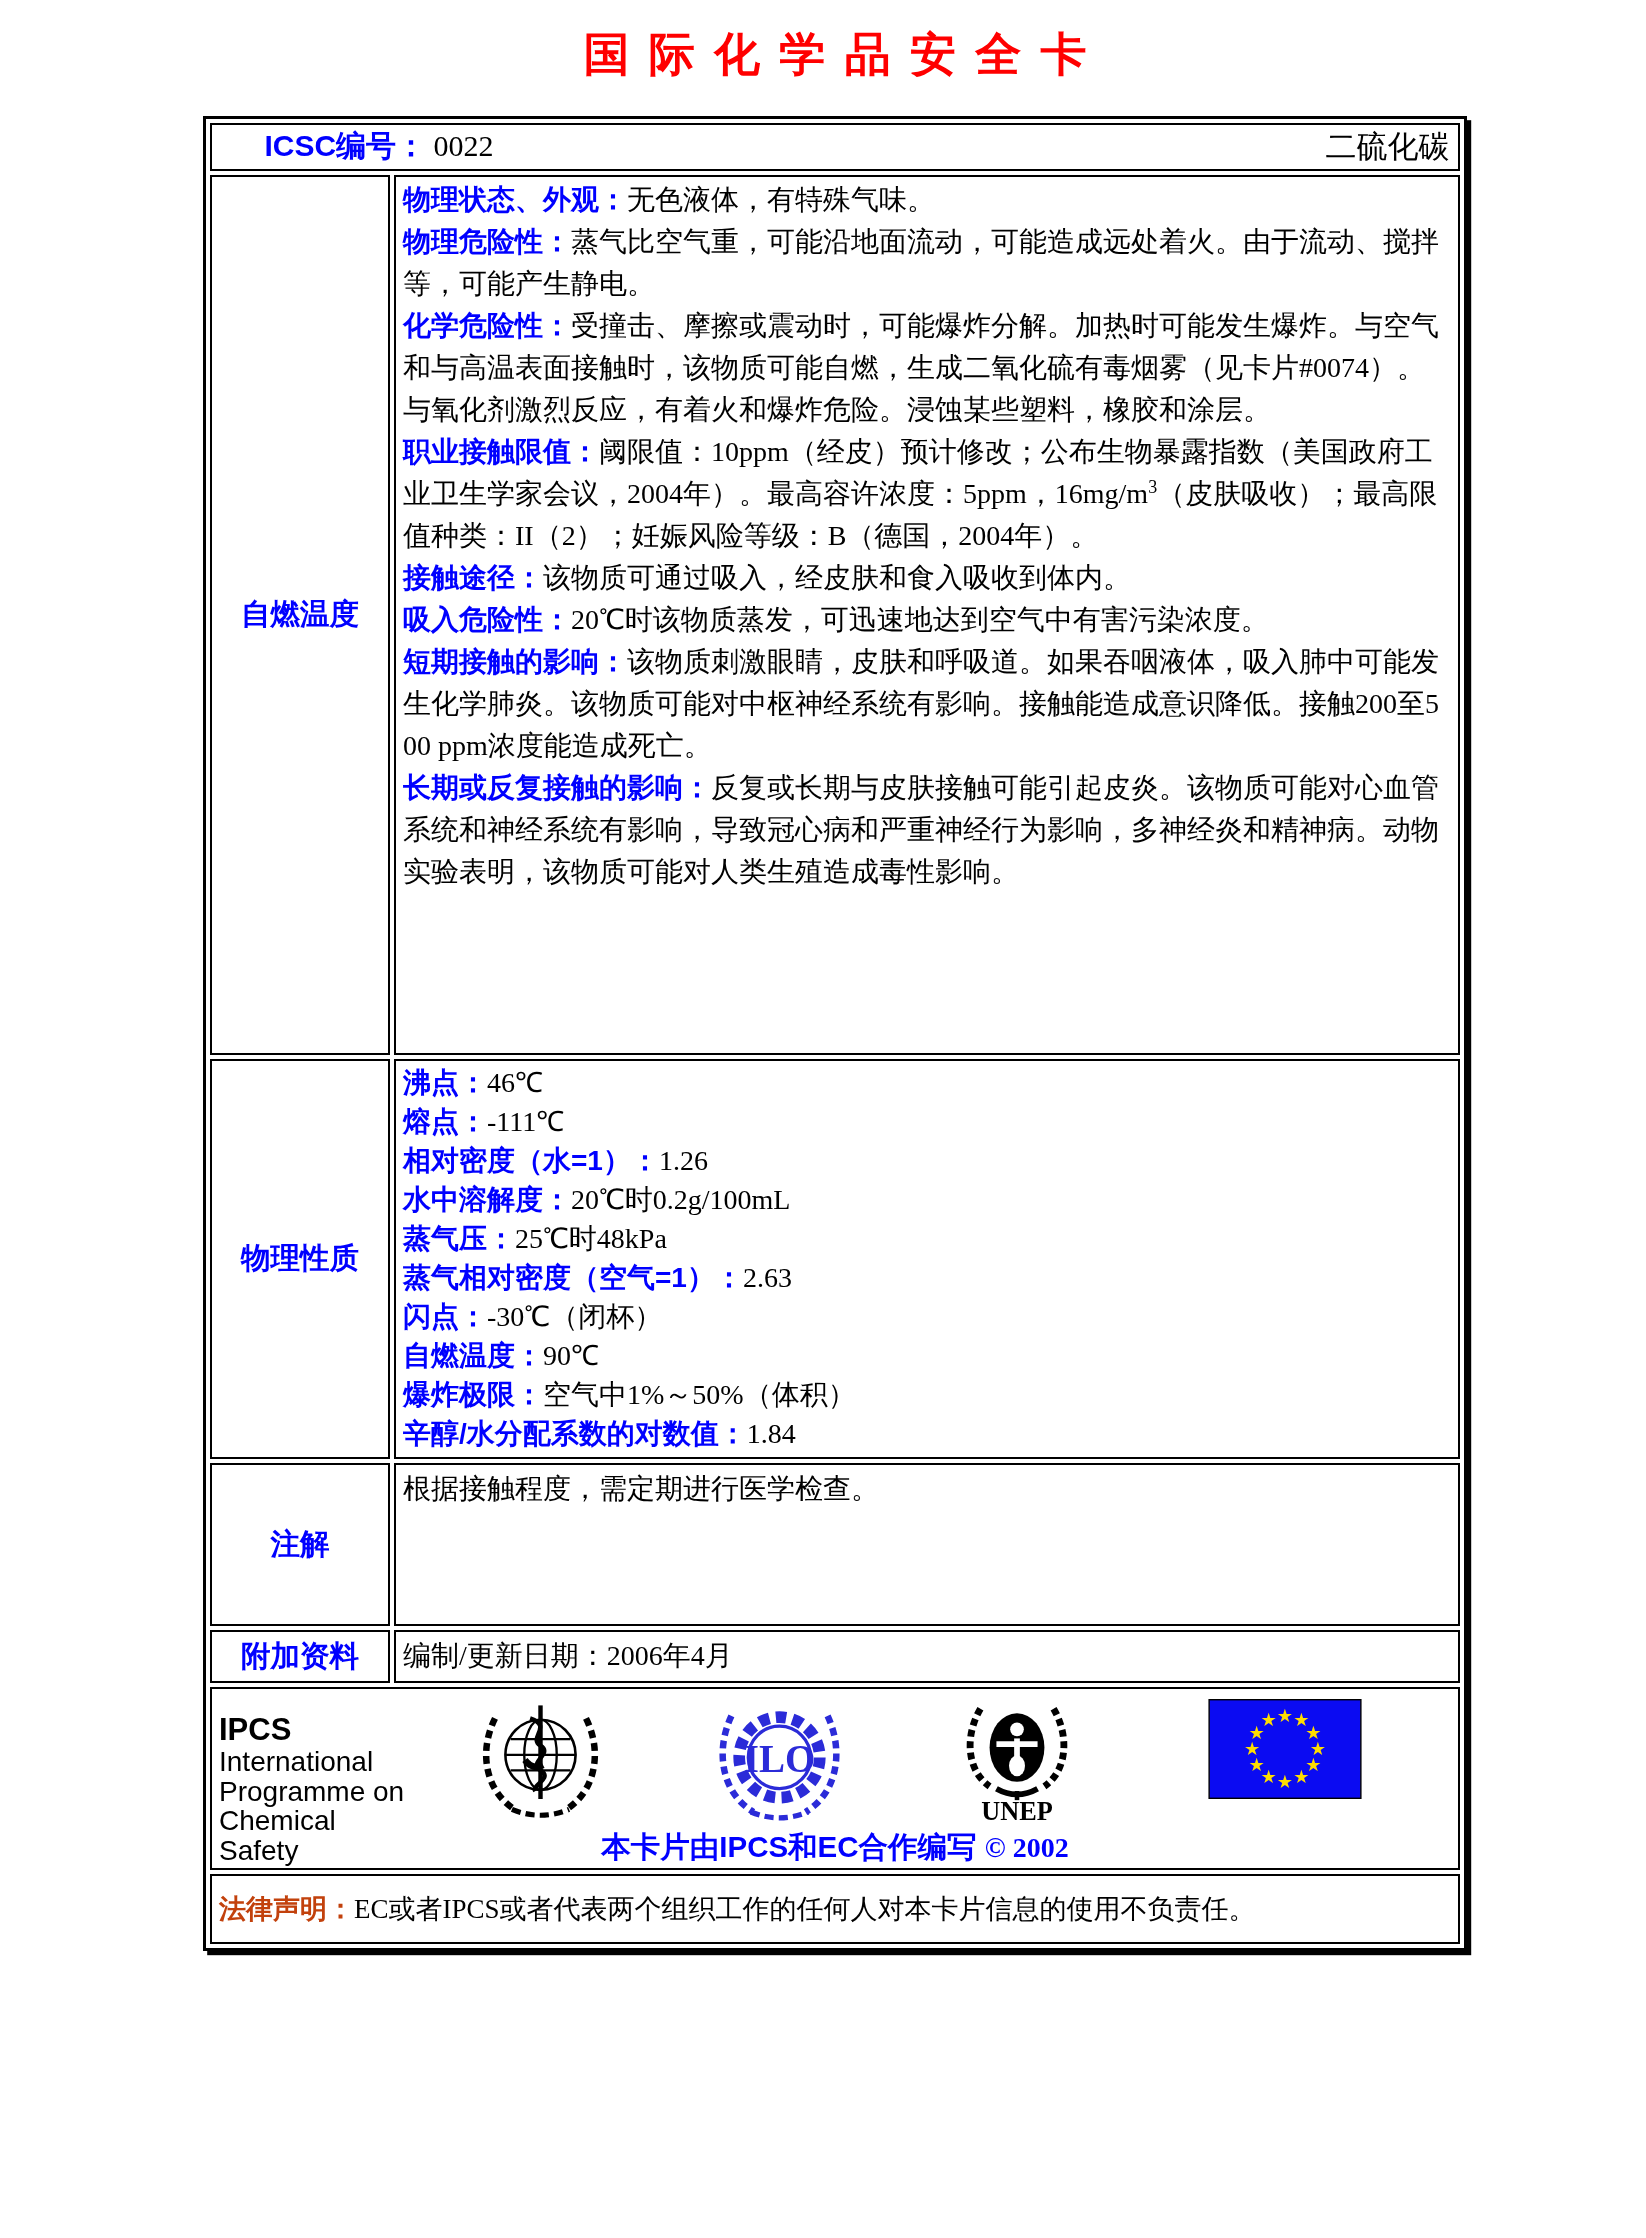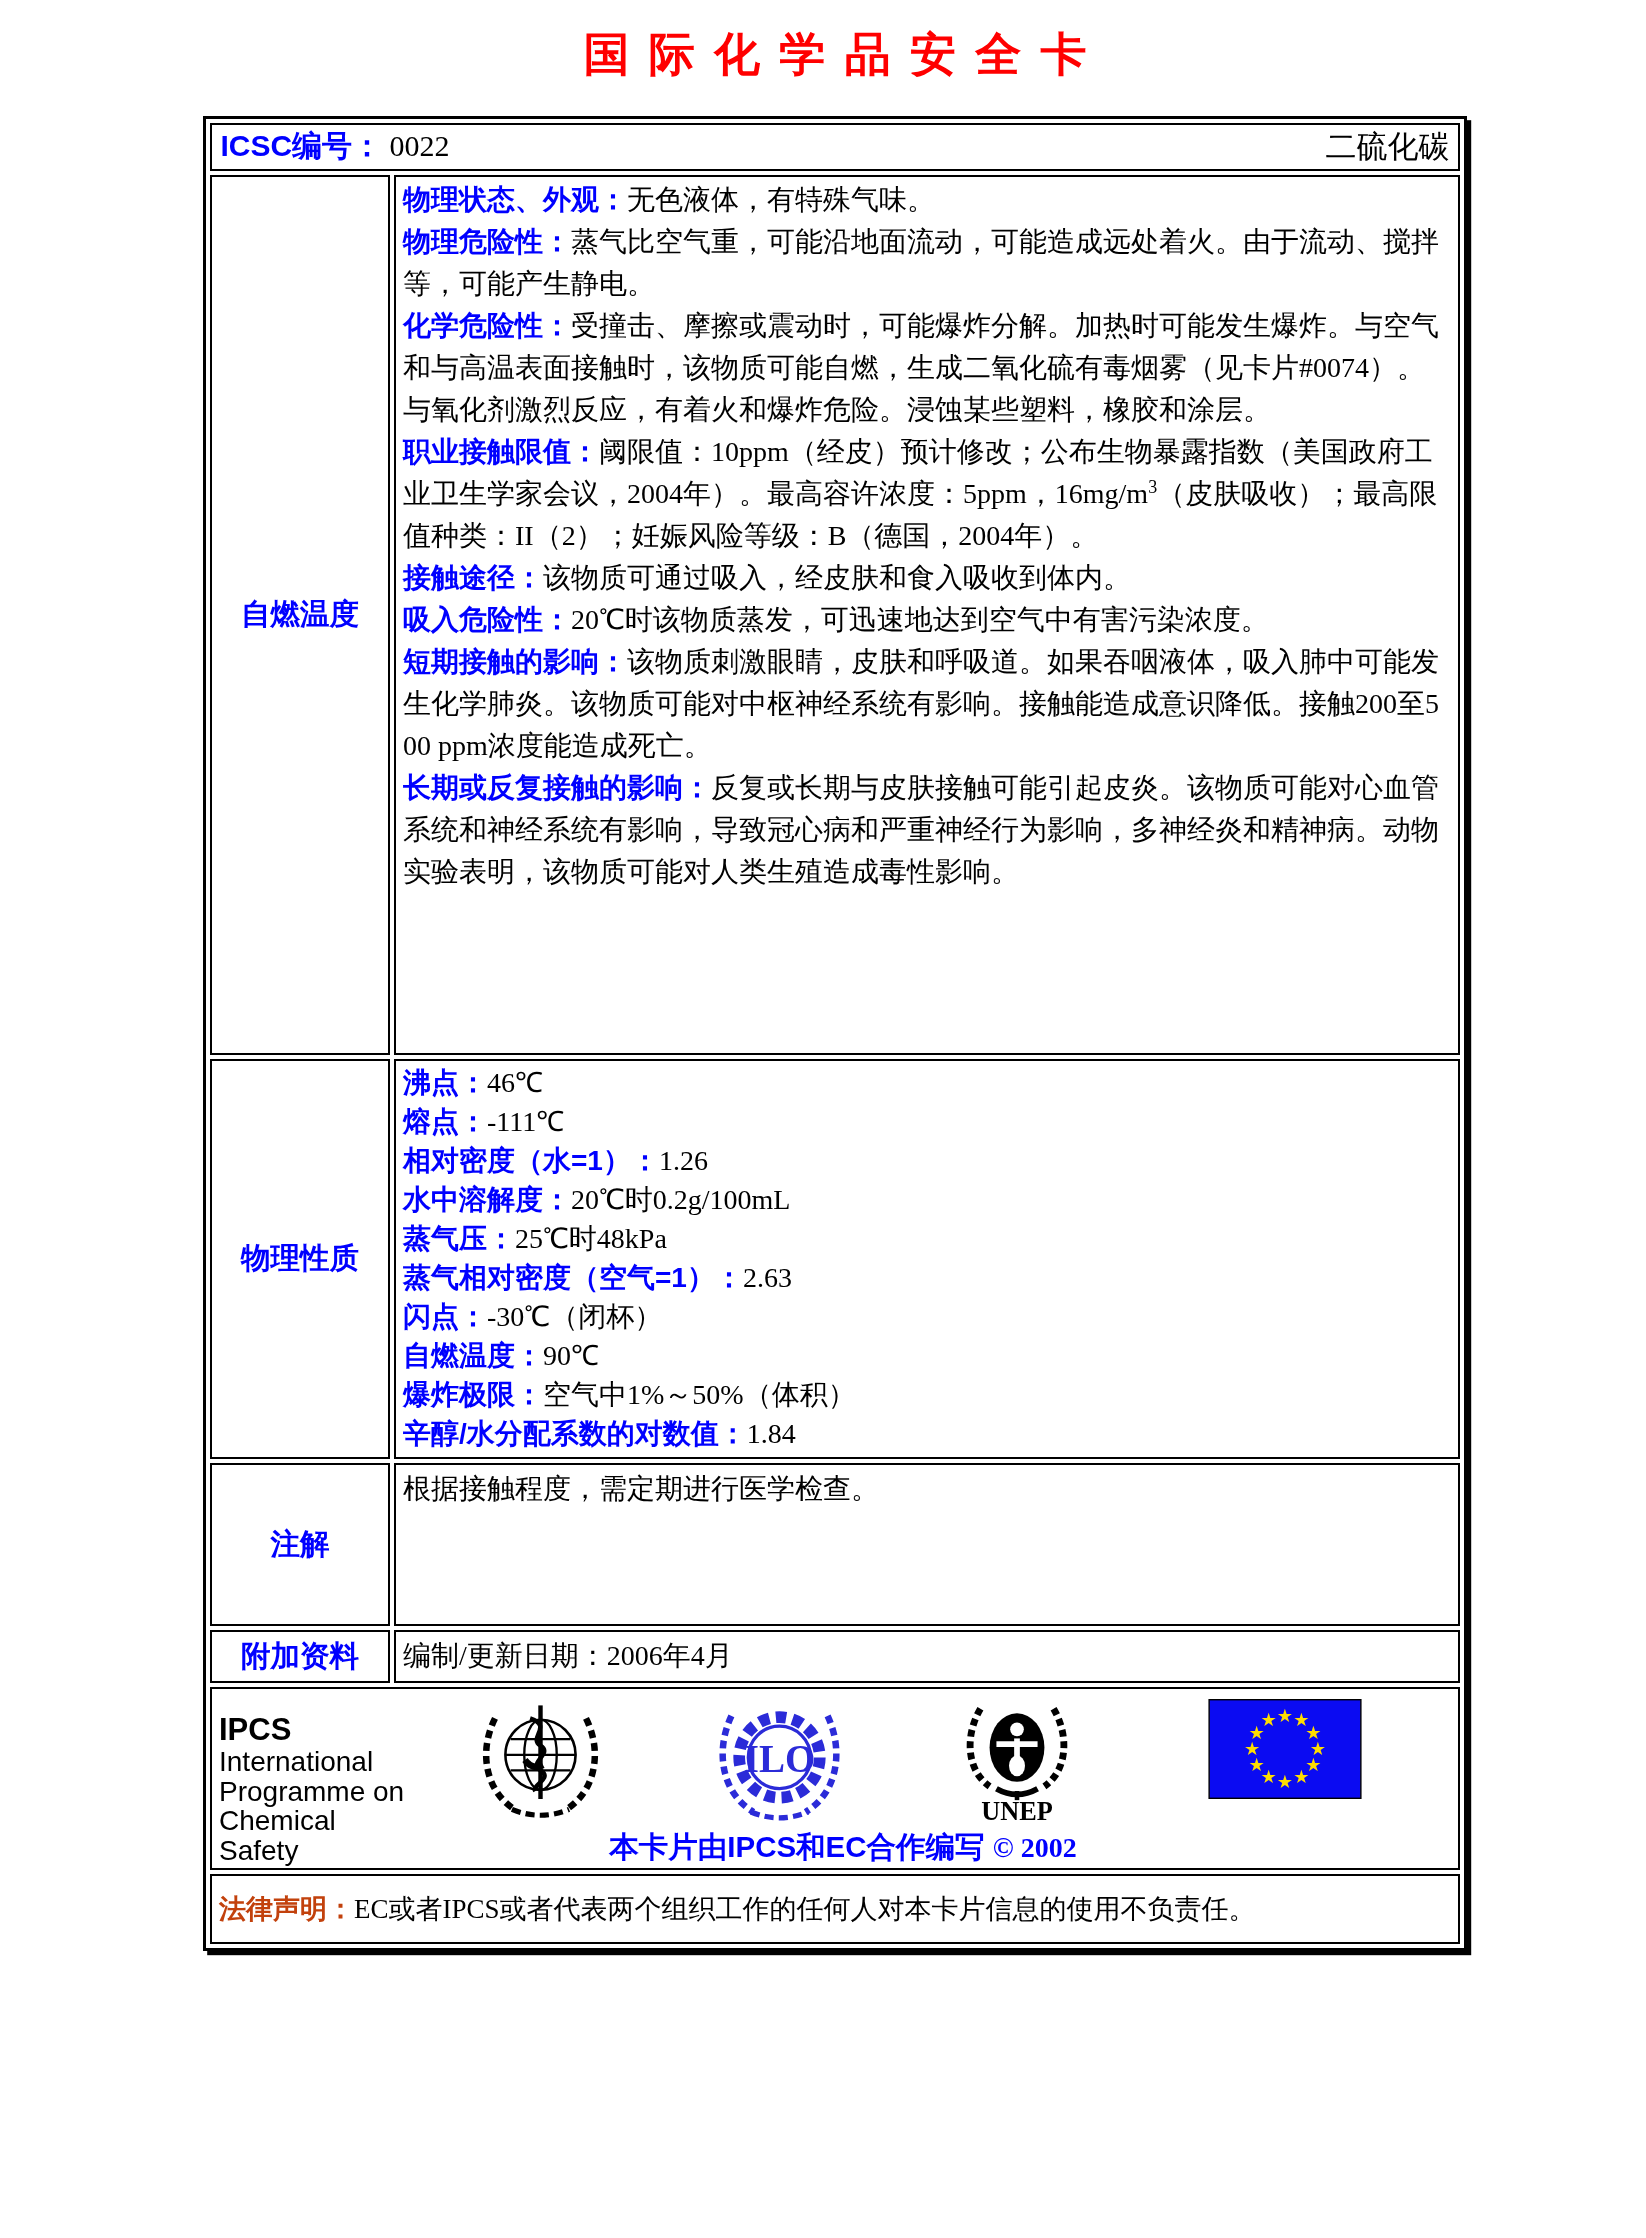--- a/index.html
+++ b/index.html
@@ -23,21 +23,21 @@
   }
   td { border:2.1px solid #000; vertical-align:top; background:#fff; }
   td.lblcol {
     width:180px; vertical-align:middle; text-align:center;
     font-family:"Liberation Sans", sans-serif; font-weight:bold;
     font-size:29.5px; color:#0000ff;
   }
   td.content { padding:2.8px 8.4px 4.2px 7px; font-size:28px; }
 
   .hdr-cell { height:48px; vertical-align:middle; padding:0 8.4px; }
-  .hdr-flex { display:flex; justify-content:space-between; align-items:center; }
+  .hdr-flex { display:flex; justify-content:space-between; align-items:center;margin-left:44px; }
   .hdr-left { font-size:30px; }
   .hdr-label { font-family:"Liberation Sans", sans-serif; font-weight:bold; color:#0000ff; }
   .hdr-num { color:#000; }
   .hdr-right { font-size:31px; color:#000; }
 
   .content p { margin:0; word-break:break-all; }
   .imp { line-height:42px; }
   .phy { line-height:39px; }
   .lbl {
     font-family:"Liberation Sans", sans-serif; font-weight:bold; color:#0000ff;margin-top:48px;
@@ -53,21 +53,21 @@
   .logo-cell { height:163px; position:relative; padding:5.6px 7px 2.8px 7px; }
   .logo-flex { display:flex; align-items:flex-start; }
   .ipcs-block { width:203px; font-family:"Liberation Sans", sans-serif; padding-top:18px; }
   .ipcs-title { font-size:31px; font-weight:bold; line-height:34px; }
   .ipcs-sub { font-size:28px; line-height:29.5px; }
   .logo-who  { margin-left:51px;  width:135px; height:130px; }
   .logo-ilo  { margin-left:104px; width:135px; height:130px; }
   .logo-unep { margin-left:111px; width:118px; height:128px; }
   .logo-eu   { margin-left:132px; width:154px; height:100px; margin-top:4.2px; }
   .caption {
-    position:absolute; left:8px; bottom:2.8px; width:100%; text-align:center;
+    position:absolute; left:0; bottom:2.8px; width:100%; text-align:center;
     font-family:"Liberation Sans", sans-serif; font-weight:bold;
     font-size:29.5px; color:#0000ff; line-height:34px;
   }
   .caption .copy { font-family:"Liberation Serif", serif; font-weight:bold; font-size:28px; }
 
   .legal-cell { height:70px; padding:0 7px; }
   .legal-flex { display:flex; align-items:center; height:100%; font-size:27px; }
   .legal-label { font-family:"Liberation Sans", sans-serif; font-weight:bold; color:#c2410c; white-space:nowrap; }
 </style>
 </head>

